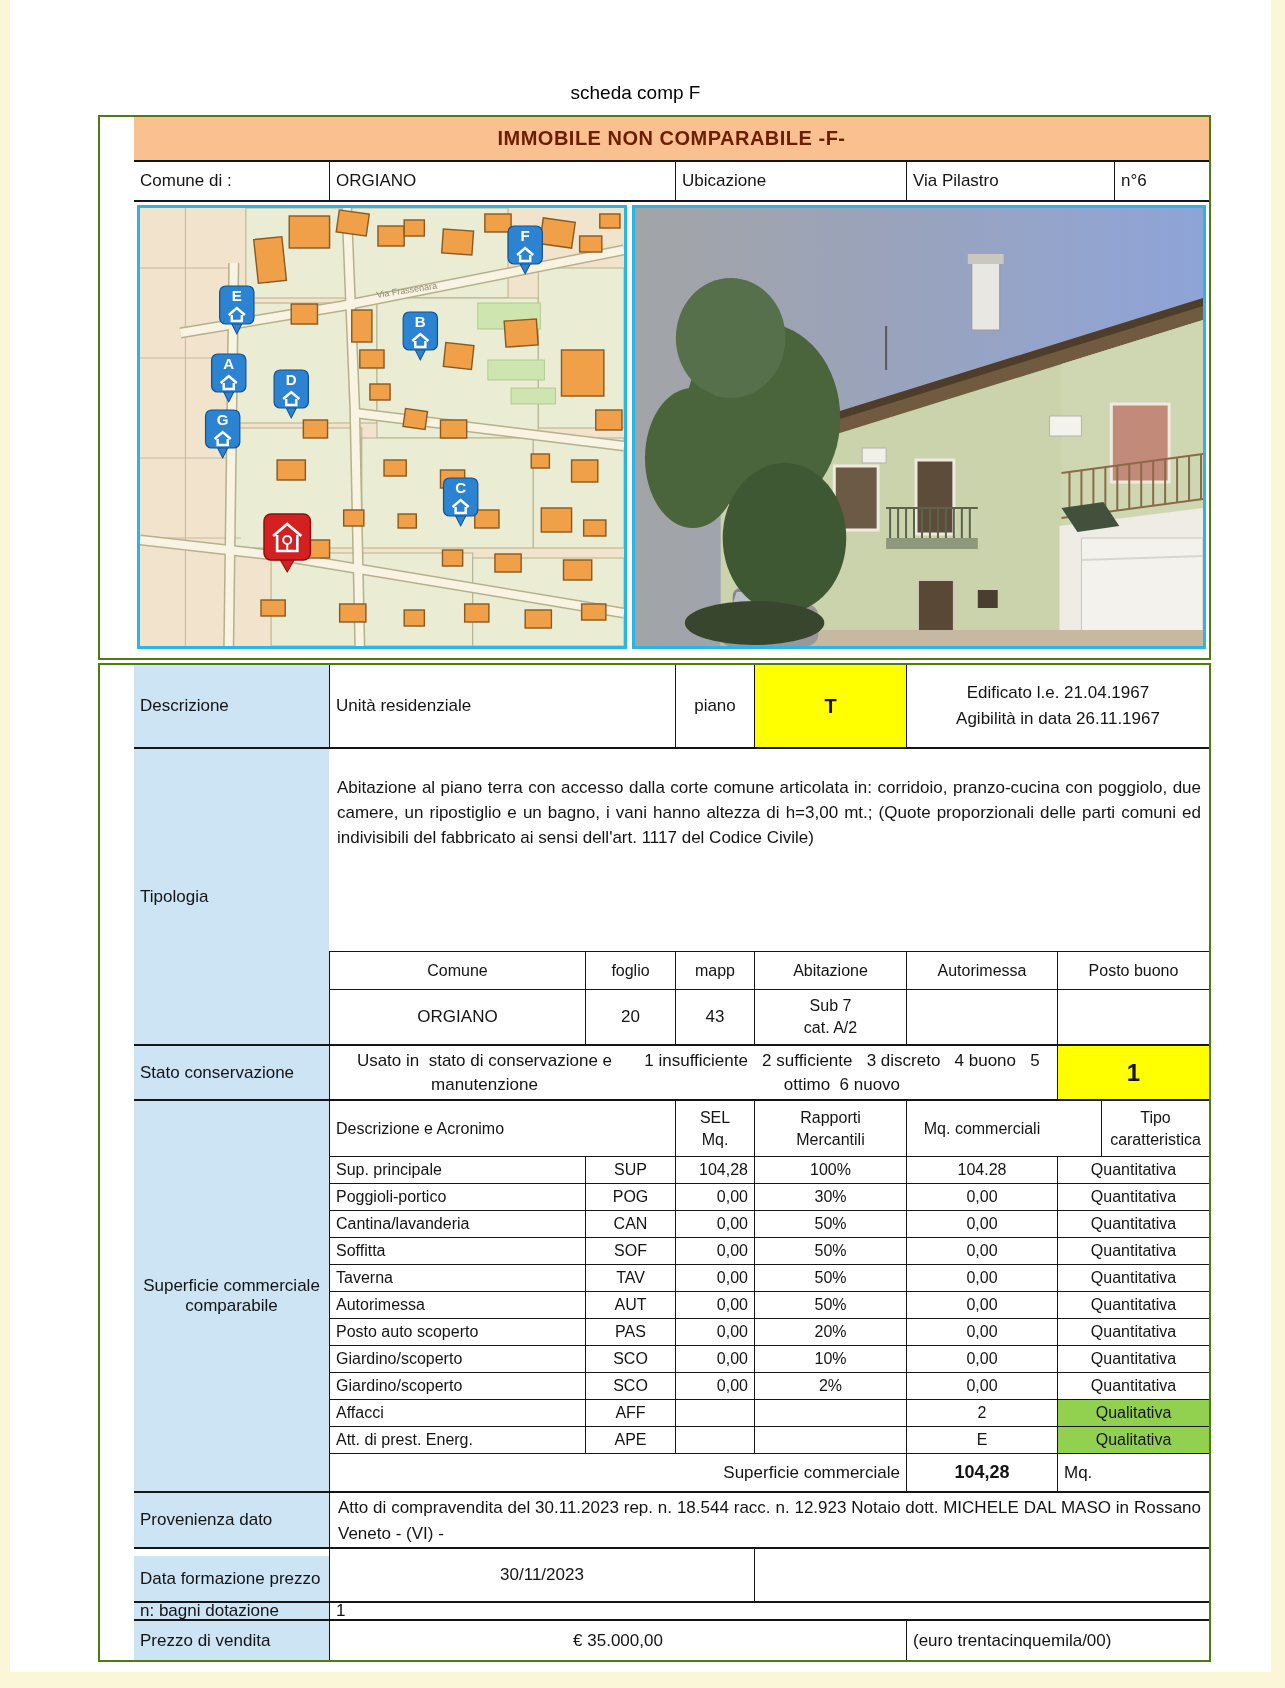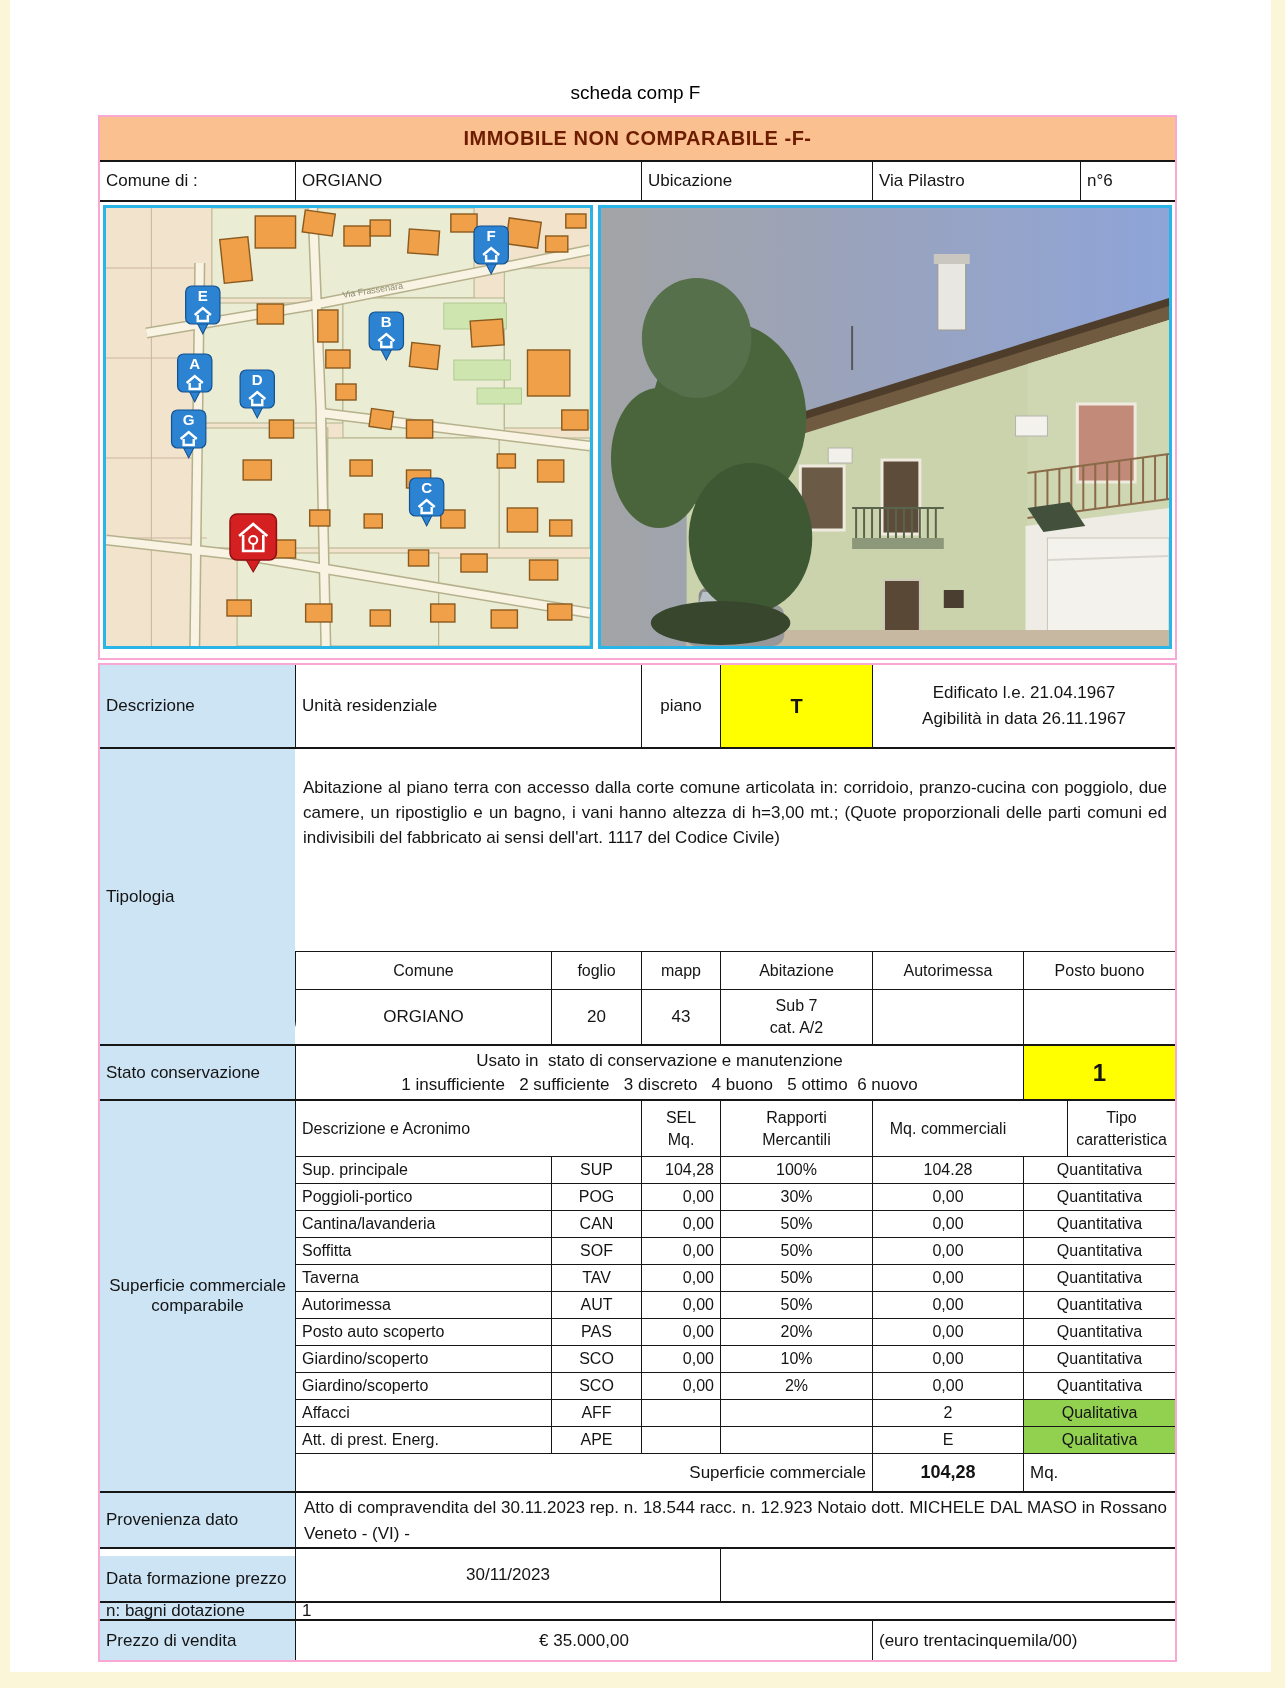--- a/index.html
+++ b/index.html
@@ -3,21 +3,21 @@
 <meta charset="utf-8">
 <style>
   html,body{margin:0;padding:0;}
   body{
     width:1285px;height:1688px;position:relative;overflow:hidden;
     background:#fbf6d8;
     font-family:"Liberation Sans", sans-serif;color:#141414;
   }
   .page{position:absolute;left:10px;top:0;right:14px;bottom:16px;background:#ffffff;}
   .sheet-title{position:absolute;top:82px;left:88px;width:1075px;text-align:center;font-size:19px;color:#000;}
-  .sheet{position:absolute;left:88px;width:1075px;border:2px solid #f9a8d4;background:#fff;}
+  .sheet{position:absolute;left:88px;width:1075px;border:2px solid #4d7c0f;background:#fff;padding-left:34px;}
   #sheet-top{top:115px;}
   #sheet-bottom{top:663px;}
   .row{display:flex;box-sizing:border-box;border-top:1px solid #161616;align-items:stretch;}
   .row.nt{border-top:0;}
   .row.thick{border-top:2px solid #161616;}
   .c{box-sizing:border-box;border-left:1px solid #161616;padding:0 6px;display:flex;align-items:center;font-size:17px;overflow:hidden;}
   .row > .c:first-child, .nbl{border-left:0 !important;}
   .lab{background:#cde4f5;}
   .yellow{background:#ffff00;}
   .qual{background:#92d050;}
@@ -45,27 +45,27 @@
   .banner{height:43px;background:#fac090;justify-content:center;align-items:center;display:flex;}
   .banner-text{font-size:20px;font-weight:bold;color:#6d1c00;letter-spacing:.5px;}
   .loc{height:40px;}
   .images{height:450px;padding:3px;gap:5px;display:flex;border-top:2px solid #161616;background:#fff;}
   .img-frame{border:3px solid #29b5e8;box-sizing:border-box;height:444px;overflow:hidden;background:#eee;}
   .map-frame{width:490px;flex:none;}
   .photo-frame{flex:1;}
   .img-frame svg{display:block;width:100%;height:100%;}
   .descr{height:82px;}
   .tip{height:297px;}
-  .tip-right{flex:1;display:flex;flex-direction:column;border-radius:23px;}
+  .tip-right{flex:1;display:flex;flex-direction:column;}
   .tip-text{height:202px;box-sizing:border-box;padding:26px 8px 0 8px;font-size:17px;line-height:25px;text-align:justify;}
   .cat-row{display:flex;border-top:1px solid #161616;box-sizing:border-box;}
   .cat-head{height:38px;}
   .cat-data{flex:1;}
   .stato{height:55px;}
-  .stato-mid{flex-direction:column;justify-content:center;line-height:24px;align-items:center;}
+  .stato-mid{flex-direction:row;justify-content:center;line-height:24px;align-items:center;}
   .big1{font-size:24px;font-weight:bold;}
   .supblk{min-height:390px;}
   .sup-right{flex:1;display:flex;flex-direction:column;}
   .sup-head{height:55px;display:flex;box-sizing:border-box;}
   .sup-row{height:27px;display:flex;border-top:1px solid #161616;box-sizing:border-box;}
   .sup-total{height:38px;display:flex;border-top:1px solid #161616;box-sizing:border-box;}
   .sup-row .c, .sup-head .c{font-size:16px;}
   .prov{height:56px;}
   .prov-text{font-size:17px;line-height:26px;text-align:justify;padding:2px 8px;display:block;}
   .dataf{height:54px;}

